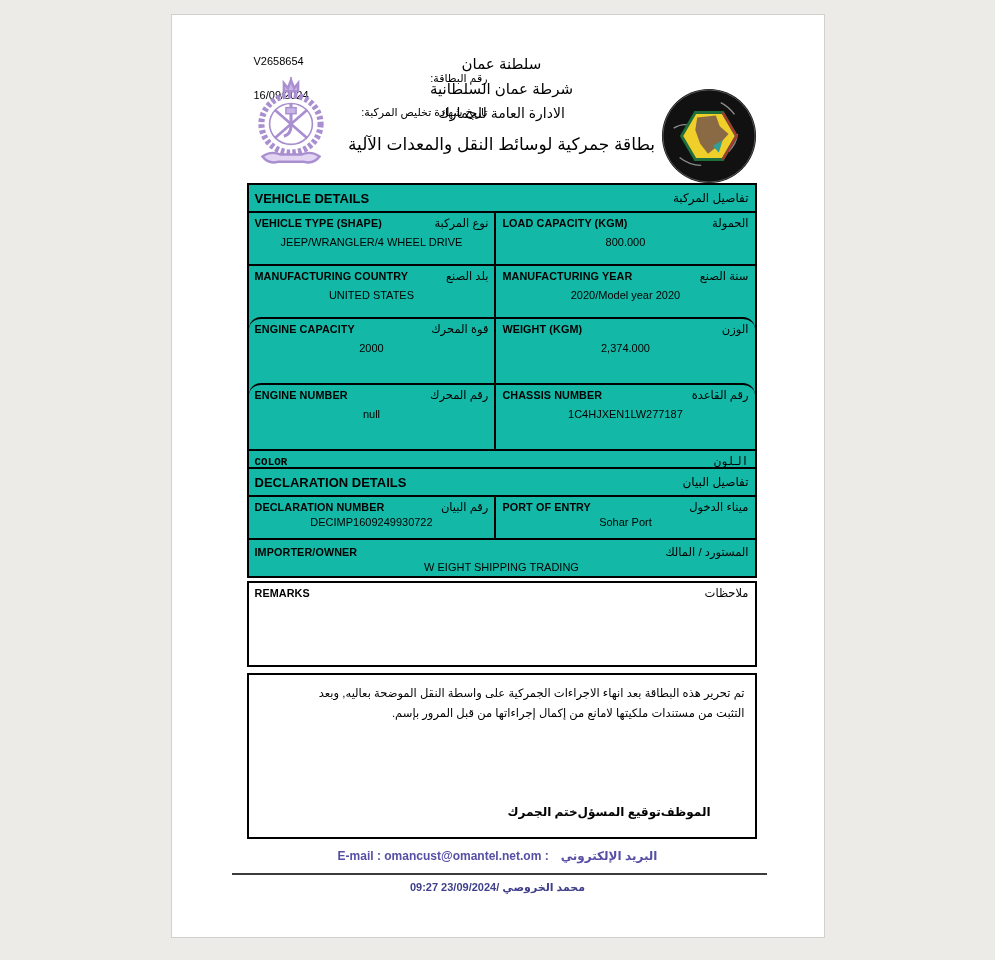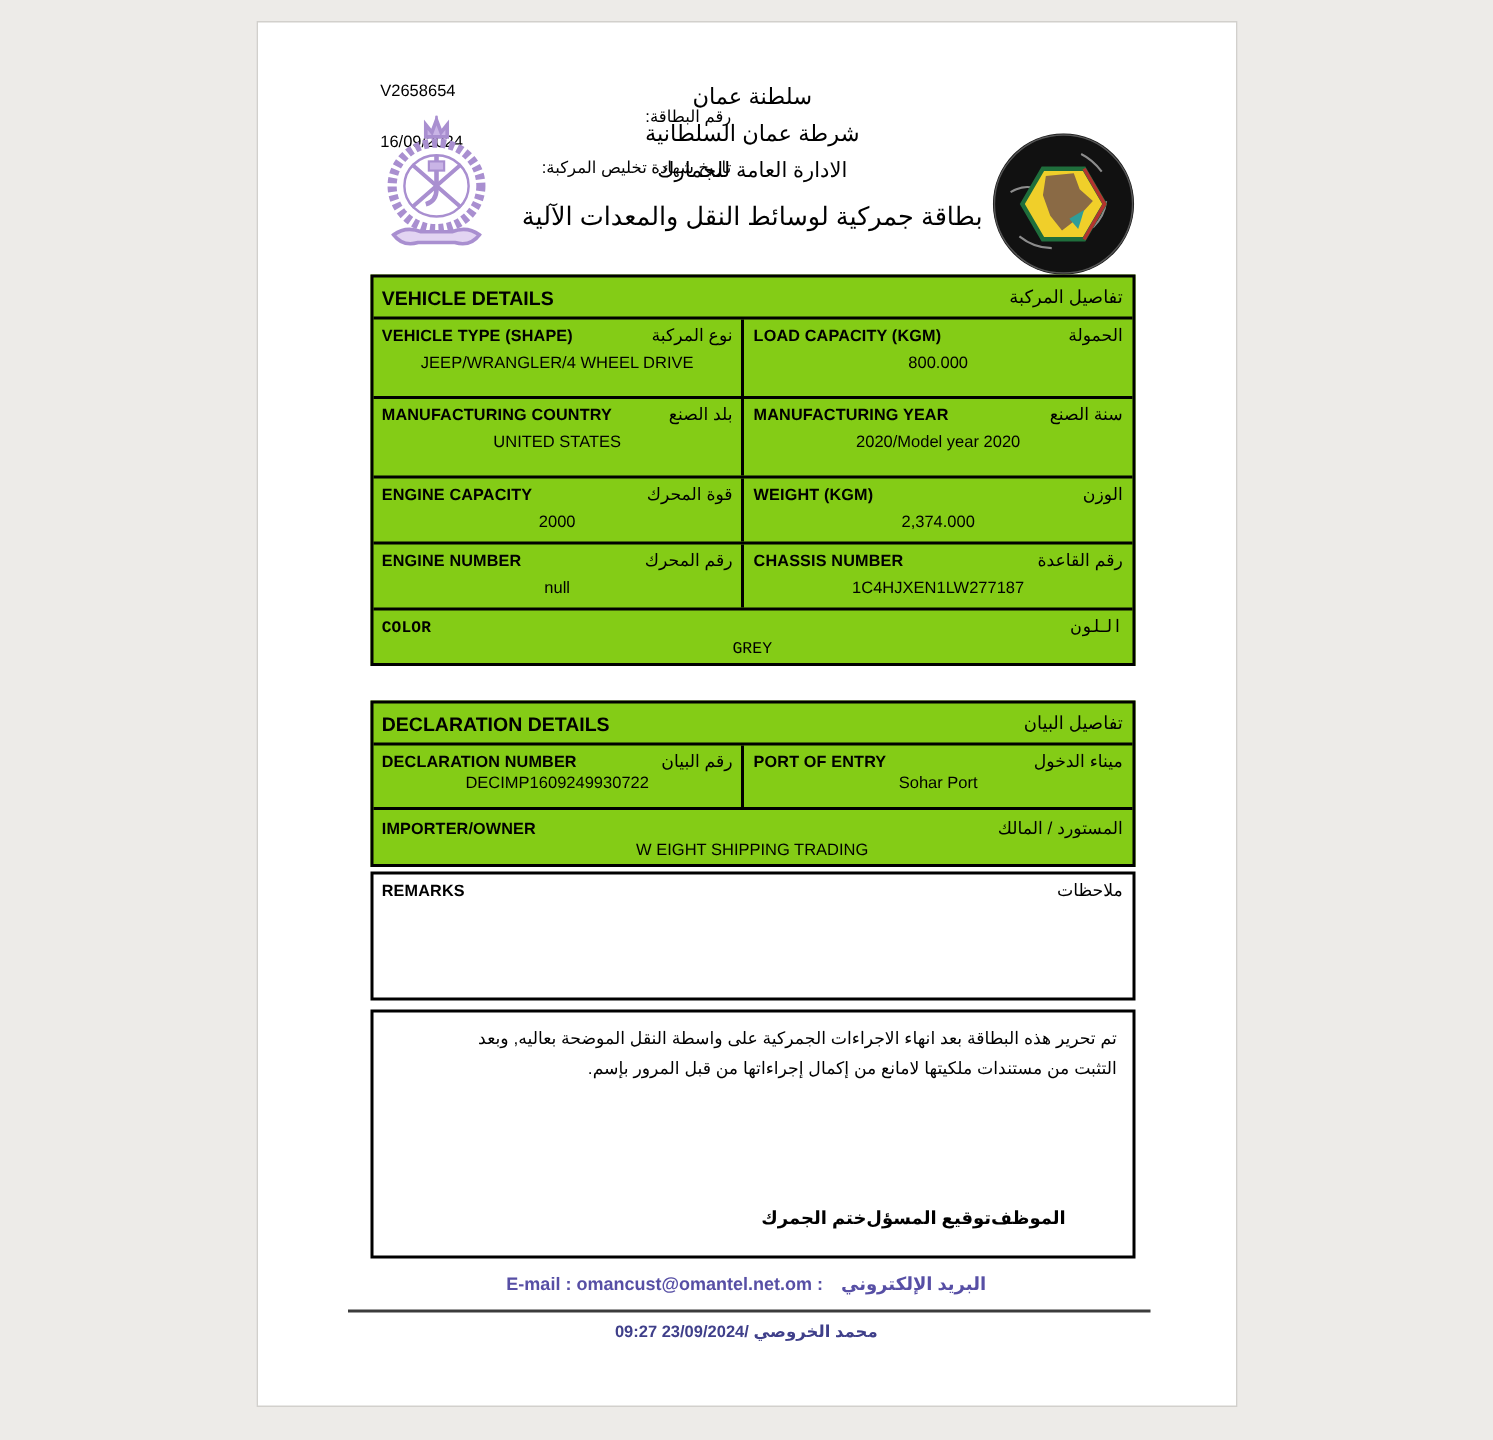--- a/index.html
+++ b/index.html
@@ -27,36 +27,36 @@
   .meta-row{display:flex;justify-content:space-between;line-height:17px;flex-direction:column;}
   .meta-label{direction:rtl;}
   .titles{position:absolute;left:140px;top:40px;width:380px;text-align:center;}
   .t1{font-size:15px;margin-bottom:7px;}
   .t2{font-size:15px;margin-bottom:7px;}
   .t3{font-size:14px;text-align:center;}
   .t4{font-size:17px;margin-top:13px;}
   .logo-police{position:absolute;left:68px;top:62px;width:102px;height:102px;}
   .logo-gcc{position:absolute;left:488px;top:72px;width:98px;height:98px;}
   
-  .tbl{position:absolute;left:75px;width:510px;border:2px solid #000;background:#84cc16;font-size:11px;}
+  .tbl{position:absolute;left:75px;width:510px;border:2px solid #000;background:#14b8a6;font-size:11px;}
   .tbl-head{display:flex;justify-content:space-between;align-items:center;height:26px;padding:0 6px;}
   .tbl-head .sec-en{font-weight:bold;font-size:13px;}
   .tbl-head .sec-ar{font-size:12px;direction:rtl;}
   .row{display:flex;border-top:2px solid #000;}
   .c{padding:3px 6px 2px;}
   .c.left{width:48.6%;}
   .c.right{width:51.4%;border-left:2px solid #000;}
   .c.full{width:100%;}
   .chead{display:flex;justify-content:space-between;align-items:baseline;gap:32px;}
   .en{font-weight:bold;font-size:10.8px;letter-spacing:.1px;}
   .ar{font-size:11.5px;direction:rtl;}
   .cval{text-align:center;padding-top:6px;font-size:11px;}
   .cval.tight{padding-top:2px;}
   .rh53{height:53px;}
-  .rh52{height:44px;}
+  .rh52{height:66px;border-radius:12px;}
   .rh43{height:43px;}
   .rh38{height:38px;align-items:center;}
   .rh37{height:37px;font-family:Liberation Mono, monospace;}
   .tbl-vehicle{top:168px;}
   .tbl-declaration{top:452px;}
   
   .remarks{position:absolute;top:566px;left:75px;width:510px;height:86px;border:2px solid #000;padding:3px 6px;font-size:11px;}
   .statement{position:absolute;top:658px;left:75px;width:510px;height:166px;border:2px solid #000;padding:8px 10px;}
   .statement-text{direction:rtl;text-align:right;font-size:11.5px;line-height:1.75;}
   .sig-row{position:absolute;bottom:18px;left:0;right:0;display:flex;justify-content:flex-end;padding:0 44px 0 38px;font-weight:bold;font-size:12px;}

